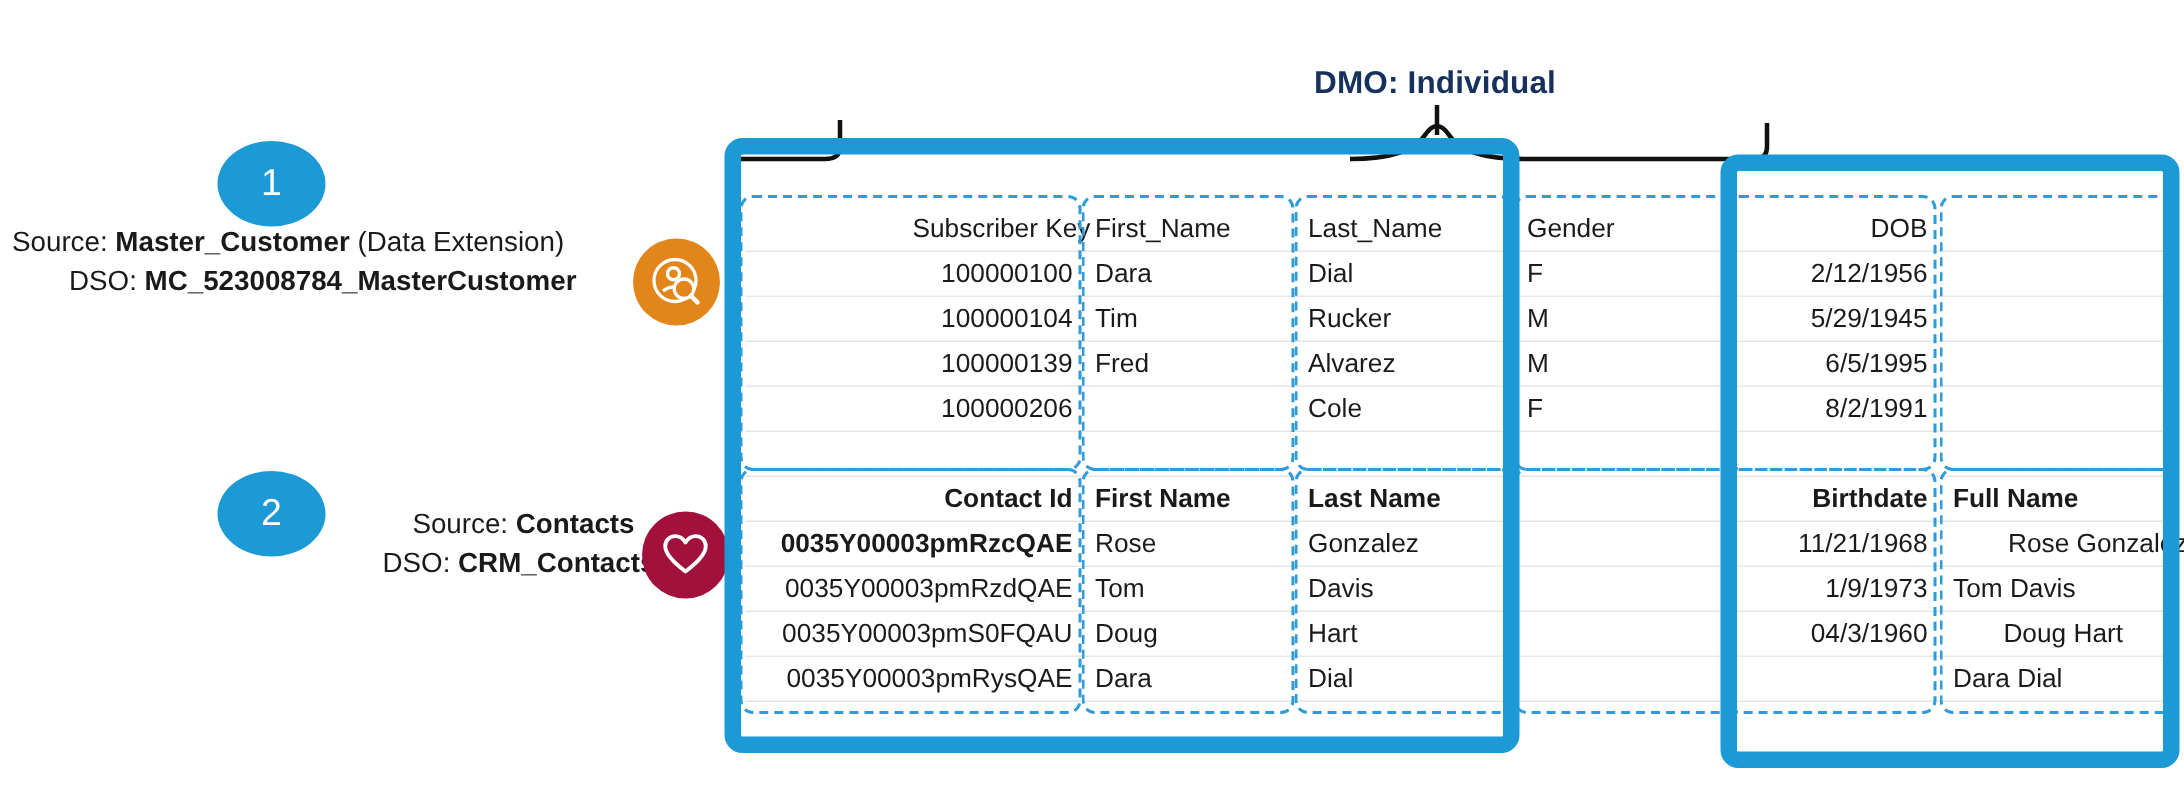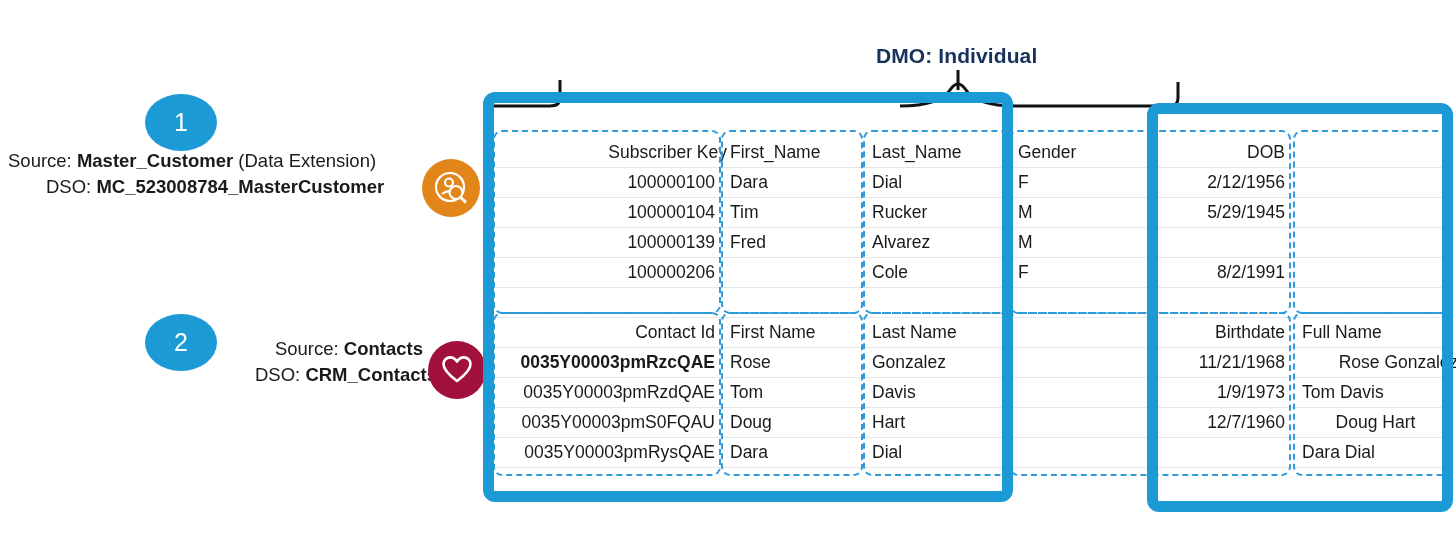--- a/index.html
+++ b/index.html
@@ -141,38 +141,39 @@
           <div class="cell l" style="left: 370px; width: 140px;">Rucker</div>
           <div class="cell l" style="left: 516px; width: 140px;">M</div>
           <div class="cell r" style="left: 658px; width: 134px;">5/29/1945</div>
           <div class="cell l" style="left: 800px; width: 152px;"></div>
         </div>
         <div class="row" style="top: 90px;">
           <div class="cell r" style="left: 0px; width: 222px;">100000139</div>
           <div class="cell l" style="left: 228px; width: 136px;">Fred</div>
           <div class="cell l" style="left: 370px; width: 140px;">Alvarez</div>
           <div class="cell l" style="left: 516px; width: 140px;">M</div>
+          <div class="cell r" style="left: 658px; width: 134px;">6/5/1995</div>
           <div class="cell l" style="left: 800px; width: 152px;"></div>
         </div>
         <div class="row" style="top: 120px;">
           <div class="cell r" style="left: 0px; width: 222px; text-align: right;">100000206</div>
           <div class="cell l" style="left: 370px; width: 140px;">Cole</div>
           <div class="cell l" style="left: 516px; width: 140px;">F</div>
           <div class="cell r" style="left: 658px; width: 134px;">8/2/1991</div>
           <div class="cell l" style="left: 800px; width: 152px;"></div>
         </div>
         <div class="row" style="top: 150px;">
           <div class="cell r" style="left: 0px; width: 222px;"></div>
           <div class="cell l" style="left: 228px; width: 136px;"></div>
           <div class="cell l" style="left: 370px; width: 140px;"></div>
           <div class="cell l" style="left: 516px; width: 140px;"></div>
           <div class="cell r" style="left: 658px; width: 134px;"></div>
           <div class="cell l" style="left: 800px; width: 152px;"></div>
         </div>
-        <div class="row" style="top: 180px;">
+        <div class="row" style="top: 180px; font-weight: bold;">
           <div class="cell r" style="left: 0px; width: 222px;">Contact Id</div>
           <div class="cell l" style="left: 228px; width: 136px;">First Name</div>
           <div class="cell l" style="left: 370px; width: 140px;">Last Name</div>
           <div class="cell l" style="left: 516px; width: 140px;"></div>
           <div class="cell r" style="left: 658px; width: 134px;">Birthdate</div>
           <div class="cell l" style="left: 800px; width: 152px;">Full Name</div>
         </div>
         <div class="row" style="top: 210px;">
           <div class="cell r" style="left: 0px; width: 222px; font-weight: bold;">0035Y00003pmRzcQAE</div>
           <div class="cell l" style="left: 228px; width: 136px;">Rose</div>
@@ -187,21 +188,21 @@
           <div class="cell l" style="left: 370px; width: 140px;">Davis</div>
           <div class="cell l" style="left: 516px; width: 140px;"></div>
           <div class="cell r" style="left: 658px; width: 134px;">1/9/1973</div>
           <div class="cell l" style="left: 800px; width: 152px;">Tom Davis</div>
         </div>
         <div class="row" style="top: 270px;">
           <div class="cell r" style="left: 0px; width: 222px;">0035Y00003pmS0FQAU</div>
           <div class="cell l" style="left: 228px; width: 136px;">Doug</div>
           <div class="cell l" style="left: 370px; width: 140px;">Hart</div>
           <div class="cell l" style="left: 516px; width: 140px;"></div>
-          <div class="cell r" style="left: 658px; width: 134px;">12/7/1960</div>
+          <div class="cell r" style="left: 658px; width: 134px;">04/3/1960</div>
           <div class="cell l" style="left: 800px; width: 152px; text-align: center;">Doug Hart</div>
         </div>
         <div class="row" style="top: 300px;">
           <div class="cell r" style="left: 0px; width: 222px;">0035Y00003pmRysQAE</div>
           <div class="cell l" style="left: 228px; width: 136px;">Dara</div>
           <div class="cell l" style="left: 370px; width: 140px;">Dial</div>
           <div class="cell l" style="left: 516px; width: 140px;"></div>
           <div class="cell r" style="left: 658px; width: 134px;"></div>
           <div class="cell l" style="left: 800px; width: 152px;">Dara Dial</div>
         </div>

